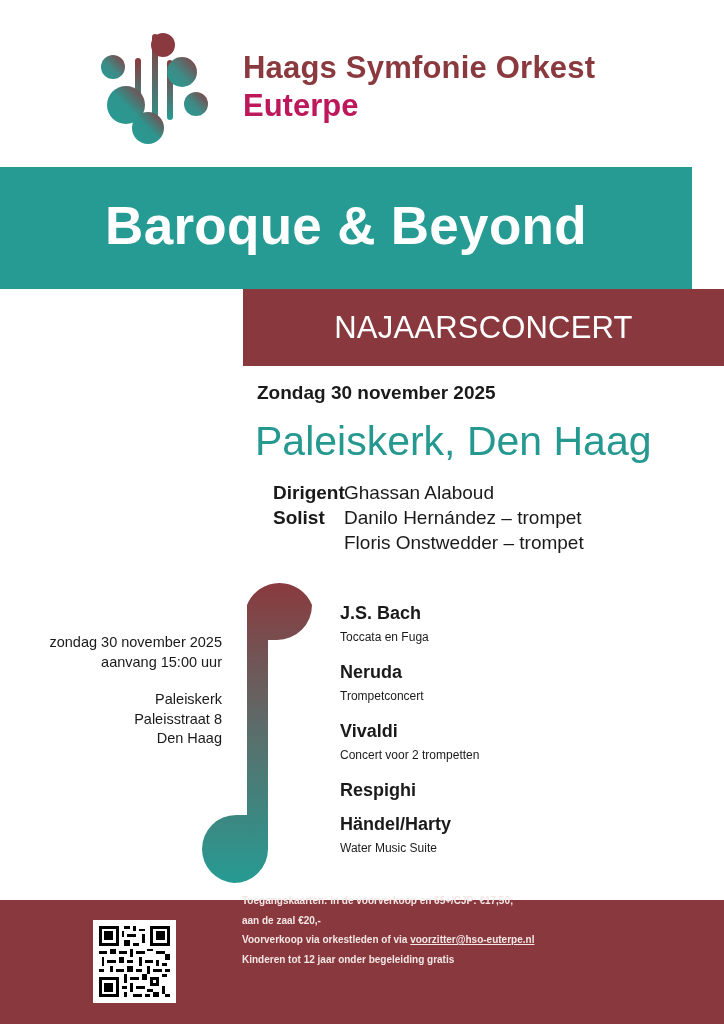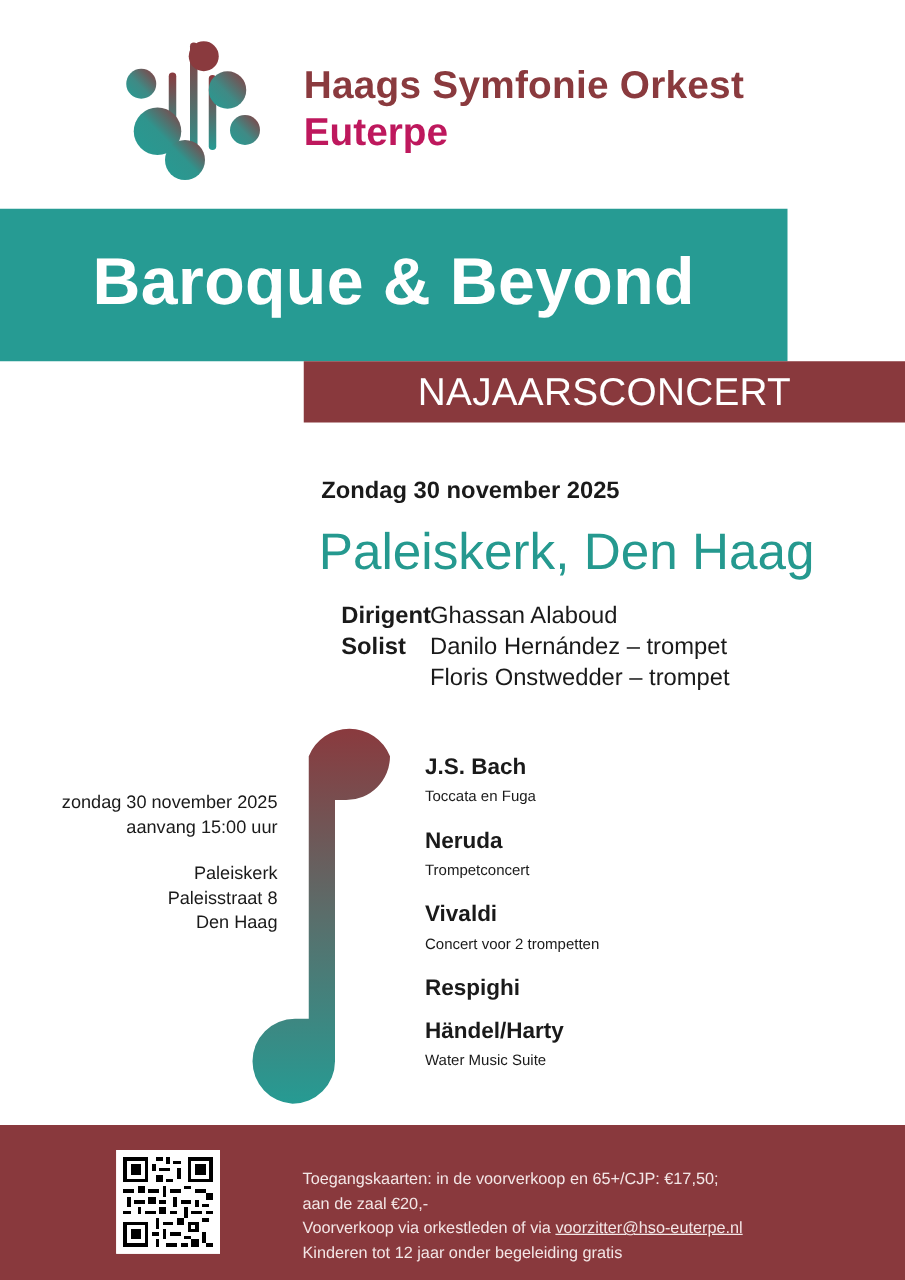--- a/index.html
+++ b/index.html
@@ -17,29 +17,29 @@
       left: 243px; top: 50px; font-size: 31px; font-weight: bold;
       color: #8a3a3e; letter-spacing: 0.2px; white-space: nowrap;
     }
     #org-sub {
       left: 243px; top: 88px; font-size: 31px; font-weight: bold;
       color: #be185d; white-space: nowrap;
     }
 
     
     #title-band {
-      left: 0; top: 167px; width: 630px; height: 122px; background: #269b93;
+      left: 0; top: 167px; width: 692px; height: 122px; background: #269b93;
       display: flex; align-items: center; justify-content: center;
     }
     #title-text {
       color: #ffffff; font-weight: bold; font-size: 53px; letter-spacing: 0.3px;
       white-space: nowrap; margin-top: -6px;
     }
     #subtitle-box {
-      left: 243px; top: 289px; width: 481px; height: 49px; background: #89393d;
+      left: 243px; top: 289px; width: 481px; height: 77px; background: #89393d;
       display: flex; align-items: center; justify-content: center;
     }
     #subtitle-text {
       color: #ffffff; font-size: 31px; letter-spacing: 0.2px; white-space: nowrap;
     }
 
     
     #event-date { left: 257px; top: 382px; font-size: 19px; font-weight: bold; color: #1a1a1a; white-space: nowrap; }
     #venue-title { left: 255px; top: 418px; font-size: 41px; color: #25998f; white-space: nowrap; }
     .credit-row { position: absolute; left: 257px; font-size: 19px; white-space: nowrap; }
@@ -59,22 +59,23 @@
     
     #program { left: 340px; top: 601px; }
     .prog-item { margin-bottom: 10px; }
     .prog-composer { font-size: 18px; font-weight: bold; color: #1a1a1a; line-height: 24px; white-space: nowrap; }
     .prog-work { font-size: 12px; color: #1a1a1a; line-height: 25px; white-space: nowrap; }
 
     
     #footer { left: 0; top: 900px; width: 724px; height: 124px; background: #89393d; }
     #qr { left: 93px; top: 920px; width: 83px; height: 83px; background: #ffffff; }
     #ticket-info {
-      left: 242px; top: 933px; font-size: 13px; line-height: 19.5px; color: #f3e6e6;
+      left: 242px; top: 891px; font-size: 10px; line-height: 19.5px; color: #f3e6e6;
       white-space: nowrap;
+      font-weight: bold;
     }
     #ticket-info a { color: #f3e6e6; text-decoration: underline; }
   </style>
 </head>
 <body>
 
 <svg id="logo-mark" class="abs" viewBox="90 25 130 130" xmlns="http://www.w3.org/2000/svg">
   <defs>
     <linearGradient id="lg" x1="0" y1="1" x2="1" y2="0">
       <stop offset="0" stop-color="#269b93"></stop>

